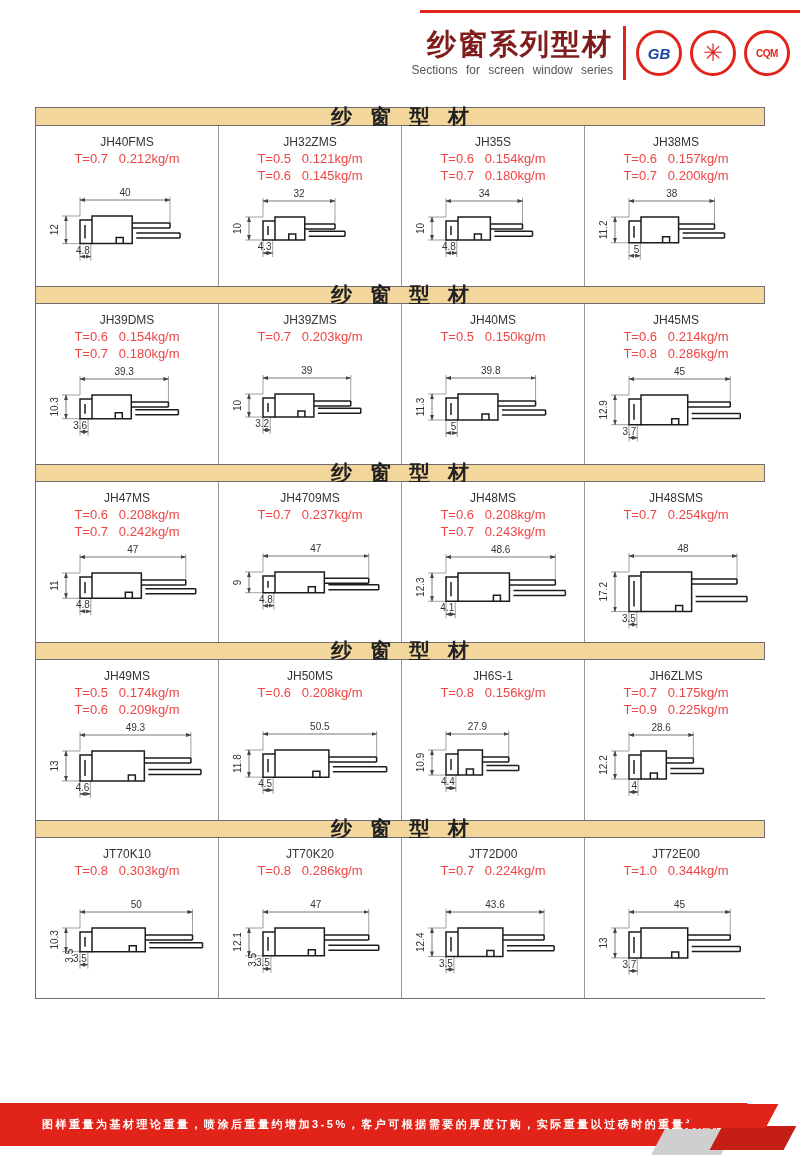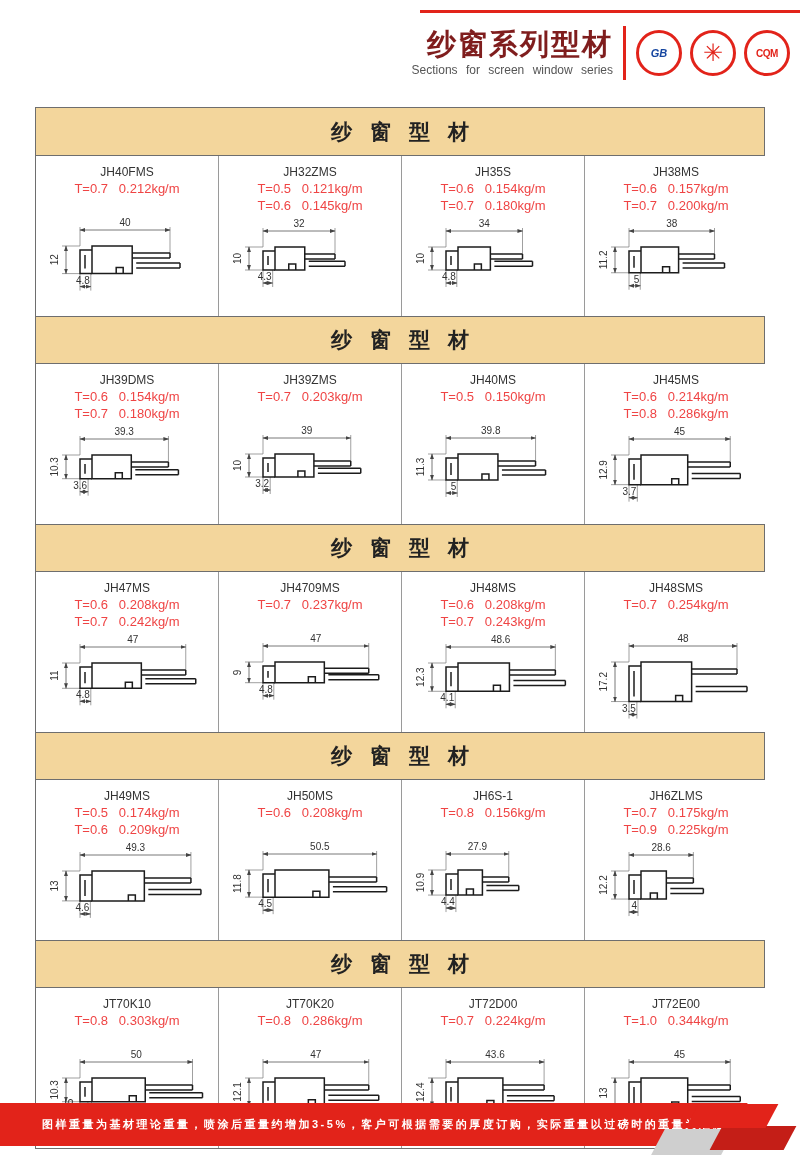--- a/index.html
+++ b/index.html
@@ -12,27 +12,27 @@
   
   .top-rule{position:absolute;top:10px;left:420px;right:0;height:3px;background:var(--red);}
   .head-row{position:absolute;top:26px;right:10px;display:flex;align-items:center;gap:10px;}
   .titles{text-align:right;}
   .t-cn{font-size:29px;font-weight:bold;color:#7f1d1d;letter-spacing:2px;line-height:1.1;}
   .t-en{font-size:12px;color:#555;word-spacing:5px;margin-top:3px;}
   .vbar{width:3px;height:54px;background:var(--red);}
   .logos{display:flex;gap:8px;align-items:center;}
   .logo{width:46px;height:46px;border-radius:50%;border:3px solid var(--red);
         display:flex;align-items:center;justify-content:center;background:#fff;}
-  .logo .gb{color:#1646a0;font-weight:bold;font-style:italic;font-size:11px;}
+  .logo .gb{color:#1646a0;font-weight:bold;font-style:italic;font-size:15px;}
   .logo .seal{color:var(--red);font-size:24px;line-height:1;}
   .logo .cqm{color:var(--red);font-weight:bold;font-size:10px;letter-spacing:-0.5px;}
   
   .tbl{position:absolute;left:35px;top:107px;width:730px;border:1px solid #6e6e6e;background:#fff;}
   .sec-header{
-    height:48px;background:var(--tan);border-top:1px solid #6e6e6e;border-bottom:1px solid #6e6e6e;
+    height:18px;background:var(--tan);border-top:1px solid #6e6e6e;border-bottom:1px solid #6e6e6e;
     display:flex;align-items:center;justify-content:center;
     font-size:21px;font-weight:bold;color:#222;letter-spacing:18px;text-indent:18px;
   }
   .tbl > .sec-header:first-child{border-top:none;}
   .sec-grid{display:grid;grid-template-columns:repeat(4,1fr);}
   .cell{
     border-right:1px solid #9a9a9a;height:160px;display:flex;flex-direction:column;
     align-items:center;padding-top:9px;background:#fff;
   }
   .cell:last-child{border-right:none;}

